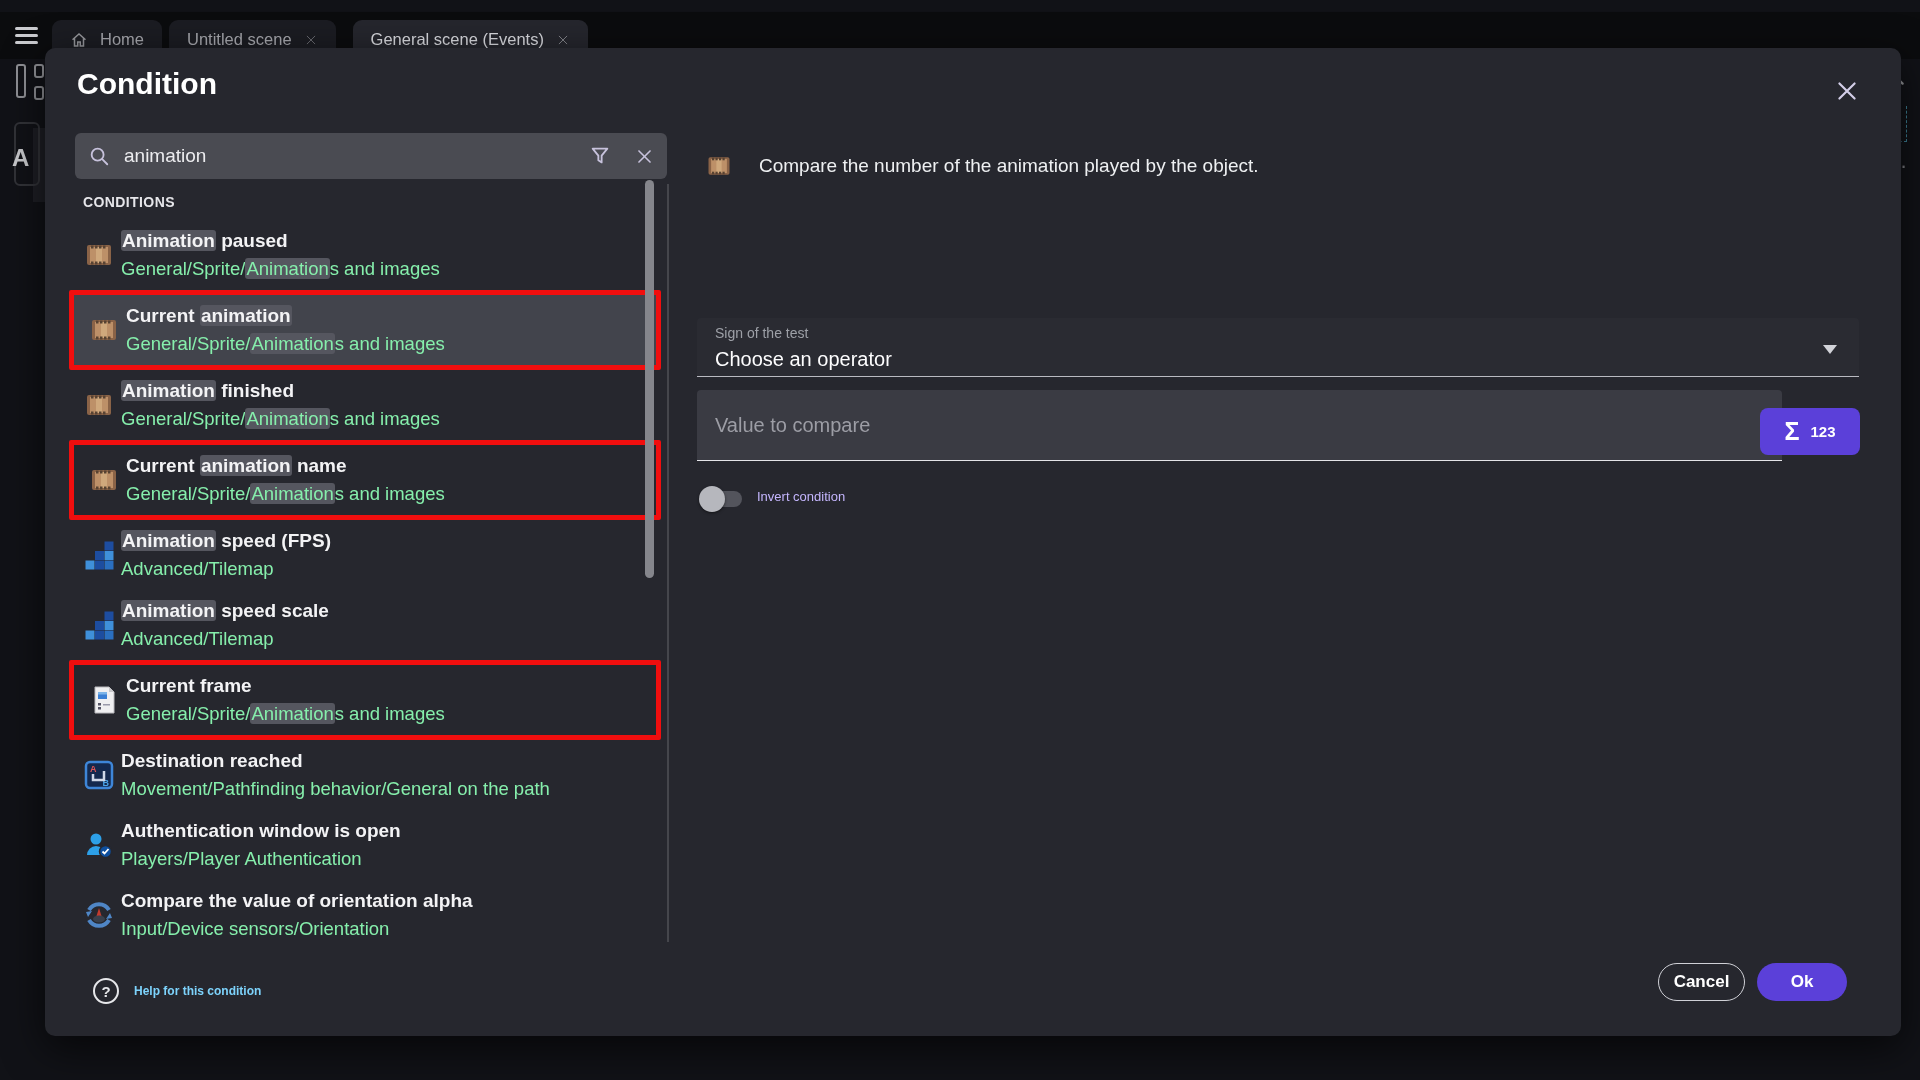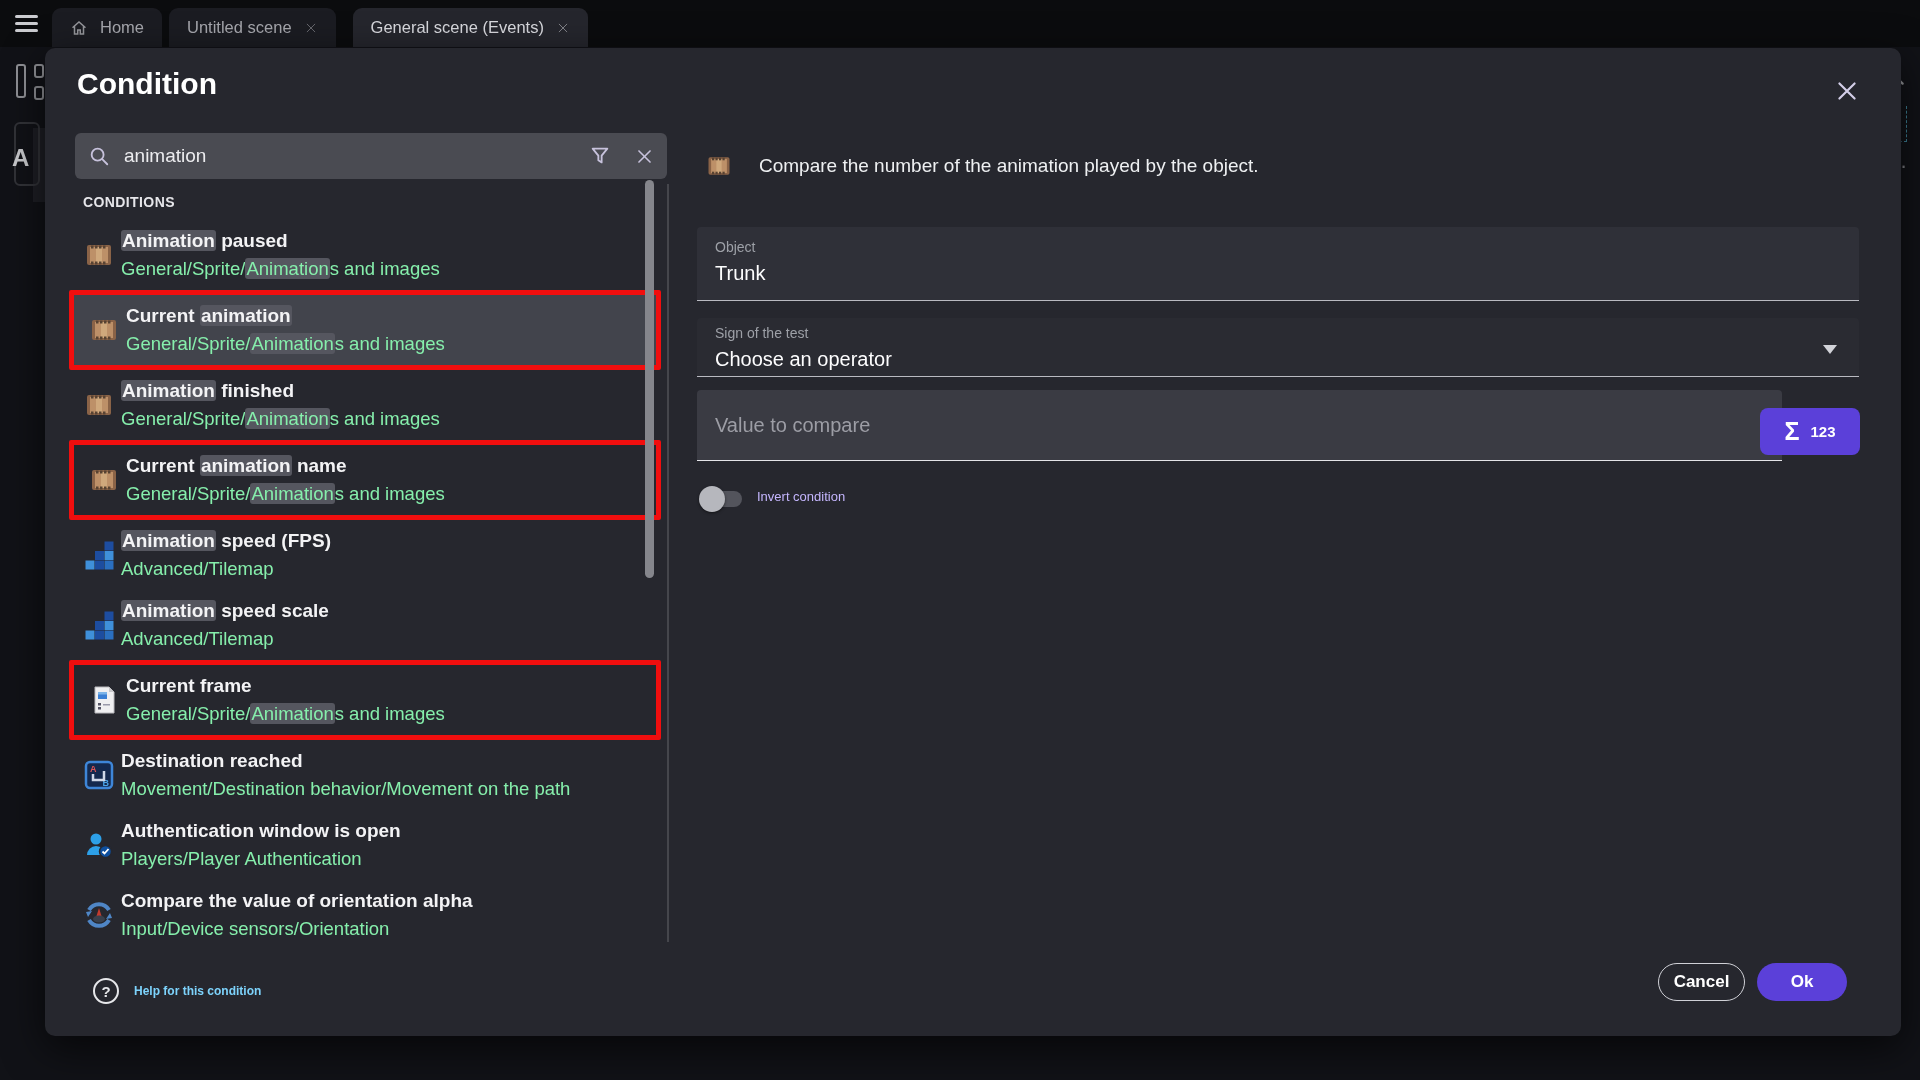--- a/index.html
+++ b/index.html
@@ -1,20 +1,20 @@
 <!DOCTYPE html>
 <html style="--accent: #5b40d9; --red: #f10e0e;"><head>
 <meta charset="utf-8">
 <style>
   * { margin:0; padding:0; box-sizing:border-box; }
   html,body { width:1920px; height:1080px; overflow:hidden; background:#111217;
     font-family:"Liberation Sans", sans-serif; }
 
   
-  .topbar { position:absolute; left:0; top:0; width:1920px; height:47px; background:#0b0c0e; }
+  .topbar { position:absolute; left:0; top:12px; width:1920px; height:47px; background:#0b0c0e; }
   .burger { position:absolute; left:15px; top:15px; width:23px; height:17px;
     display:flex; flex-direction:column; justify-content:space-between; cursor:pointer; }
   .burger div { height:3px; background:#cbccd0; border-radius:2px; }
   .tabs { position:absolute; left:52px; top:8px; display:flex; }
   .tab { height:39px; border-radius:9px 9px 0 0; background:#1b1c22; color:#a6a7ad;
     display:flex; align-items:center; padding:0 18px; gap:12px; font-size:16.5px; margin-right:7px; }
   .tab.active { background:#25262d; color:#d8d9de; margin-left:10px; }
   .tab svg { flex:none; }
   .tabx { width:14px; height:14px; stroke:#9d9ea4; }
   .tab.active .tabx { stroke:#c2c3c9; }
@@ -327,21 +327,21 @@
           <span class="ric">
             <svg viewBox="0 0 32 32">
               <rect x="3" y="3" width="26" height="26" rx="4" fill="#14294e" stroke="#3e86d8" stroke-width="2.5"></rect>
               <text x="7" y="13" font-size="9" fill="#e05555" font-weight="bold" font-family="sans-serif">A</text>
               <text x="19.5" y="27" font-size="9" fill="#4aa3e8" font-weight="bold" font-family="sans-serif">B</text>
               <path d="M10,15 v6 h11 v-9" stroke="#cfd8e8" stroke-width="2.5" fill="none"></path>
             </svg>
           </span>
           <div class="txt">
             <div class="t1"><span>Destination reached</span></div>
-            <div class="t2"><span>Movement/Destination behavior/Movement on the path</span></div>
+            <div class="t2"><span>Movement/Pathfinding behavior/General on the path</span></div>
           </div>
         </div>
         <div class="row">
           <span class="ric">
             <svg viewBox="0 0 32 32">
               <circle cx="13" cy="10" r="5.5" fill="#2da0e8"></circle>
               <path d="M4,26 a9,9 0 0 1 18,0 z" fill="#2da0e8"></path>
               <circle cx="22.5" cy="22.5" r="6" fill="#0e4f9e" stroke="#26272e" stroke-width="1.5"></circle>
               <path d="M19.5,22.5 l2,2 l4,-4.5" stroke="#fff" stroke-width="1.8" fill="none"></path>
             </svg>
@@ -386,24 +386,20 @@
             <rect x="8" y="22.5" width="2.5" height="3"></rect>
             <rect x="12" y="22.5" width="2.5" height="3"></rect>
             <rect x="16" y="22.5" width="2.5" height="3"></rect>
             <rect x="20" y="22.5" width="2.5" height="3"></rect>
           </g>
         </svg>
       </span>
     <span class="desc-text">Compare the number of the animation played by the object.</span>
   </div>
 
-  <div class="field object">
-    <div class="f-label">Object</div>
-    <div class="f-value">Trunk</div>
-  </div>
 
   <div class="field operator">
     <div class="f-label">Sign of the test</div>
     <div class="f-value">Choose an operator</div>
     <div class="caret"></div>
   </div>
 
   <div class="field valuecmp">
     <input placeholder="Value to compare" style="">
   </div>

